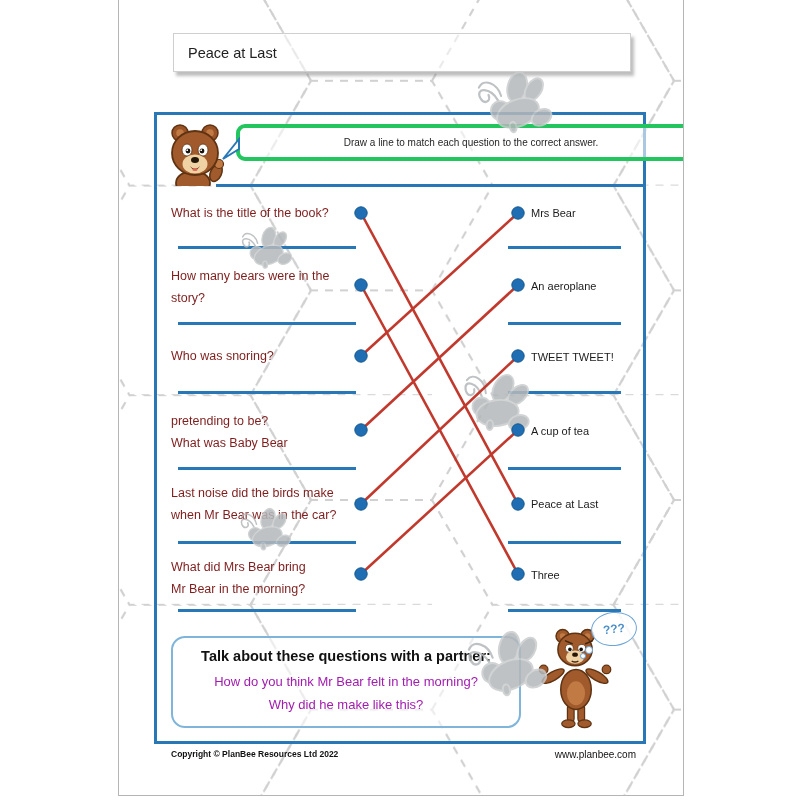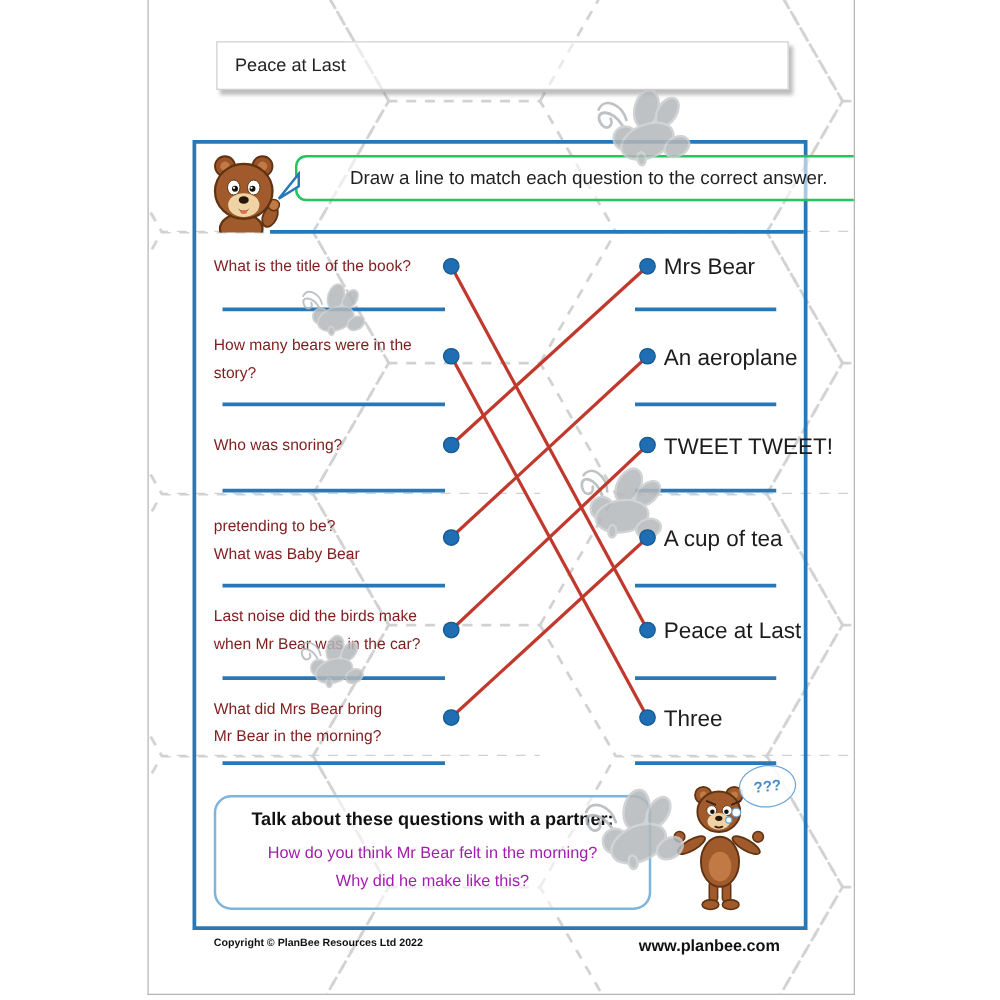--- a/index.html
+++ b/index.html
@@ -13,49 +13,49 @@
   
   .header-box{position:absolute;left:54px;top:33px;width:458px;height:39px;z-index:2;
     background:rgba(255,255,255,.55);border:1px solid #cfcfcf;
     box-shadow:3px 4px 3px rgba(110,110,110,.45);
     display:flex;align-items:center;justify-content:space-between;padding:0 14px;box-sizing:border-box;}
   .header-box .t{font-size:14.5px;color:#222;}
   
   .main-box{position:absolute;left:35px;top:112px;width:492px;height:632px;z-index:1;
     border:3px solid #2878b8;box-sizing:border-box;background:transparent;}
   .speech-bubble{position:absolute;left:117px;top:124px;width:470px;height:37px;z-index:2;
-    background:rgba(255,255,255,.6);border:2px solid #22c55e;border-radius:9px;box-sizing:border-box;
-    display:flex;align-items:center;justify-content:center;font-size:15px;color:#1f1f1f;}
+    background:rgba(255,255,255,.6);border:4px solid #22c55e;border-radius:9px;box-sizing:border-box;
+    display:flex;align-items:center;justify-content:center;font-size:10px;color:#1f1f1f;}
   .bubble-tail{position:absolute;left:103px;top:137px;z-index:3;}
   .top-rule{position:absolute;left:97px;top:184px;width:427px;height:3px;background:#2878b8;z-index:2;}
   .bear-head{position:absolute;left:45px;top:123px;z-index:2;}
   
   .q{position:absolute;left:52px;width:196px;z-index:2;font-size:12.5px;line-height:22px;color:#7f1d1d;}
-  .a{position:absolute;left:412px;width:110px;z-index:2;font-size:18px;line-height:20px;color:#1c1c1c;white-space:nowrap;}
+  .a{position:absolute;left:412px;width:110px;z-index:2;font-size:11px;line-height:20px;color:#1c1c1c;white-space:nowrap;}
   .sep{position:absolute;height:2.5px;background:#2878b8;z-index:2;}
   .sep.l{left:59px;width:178px;}
   .sep.r{left:389px;width:113px;}
   
   .overlay{z-index:6;}
   .bees{z-index:5;}
   
   .talk-box{position:absolute;left:52px;top:636px;width:350px;height:92px;z-index:2;
     background:rgba(255,255,255,.6);border:2px solid #7fb5da;border-radius:14px;box-sizing:border-box;
     text-align:center;padding-top:10px;}
   .talk-title{font-size:14.5px;font-weight:bold;color:#111;}
   .talk-q{font-size:13px;line-height:23px;color:#a21caf;}
   .confused-bear{position:absolute;left:417px;top:626px;z-index:3;}
   .thought-bubble{position:absolute;left:472px;top:612px;width:44px;height:32px;z-index:4;
     background:rgba(255,255,255,.85);border:1.6px solid #6aa4d8;border-radius:50%;
     display:flex;align-items:center;justify-content:center;
     font-size:12px;font-weight:bold;color:#4a8ec9;transform:rotate(-6deg);}
   .tb-dot{position:absolute;border:1.3px solid #6aa4d8;background:#fff;border-radius:50%;z-index:4;}
   
   .footer-left{position:absolute;left:52px;top:749px;font-size:8.5px;font-weight:bold;color:#111;z-index:2;}
-  .footer-right{position:absolute;right:59px;top:749px;font-size:13px;font-weight:bold;color:#111;z-index:2;}
+  .footer-right{position:absolute;right:47px;top:749px;font-size:10px;font-weight:normal;color:#111;z-index:2;}
 </style>
 </head>
 <body>
 
 <div class="stage">
  <div class="page">
 
   <svg class="layer hex-bg" width="564" height="795">
     <defs>
       <pattern id="hexpat" width="363" height="209.6" patternUnits="userSpaceOnUse" patternTransform="translate(-50,-24)">

